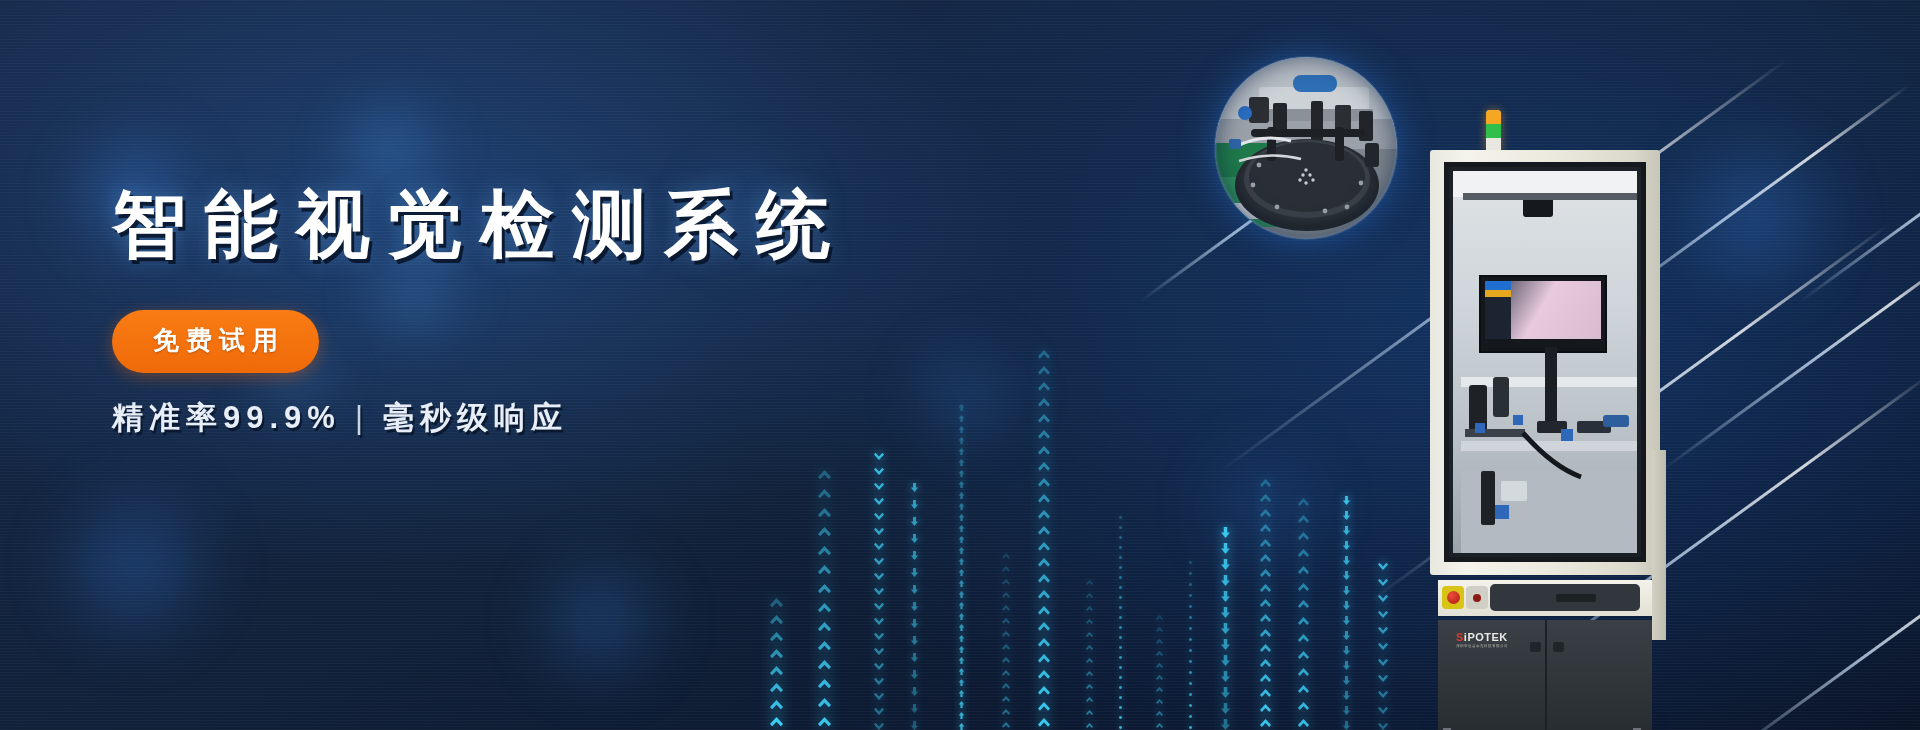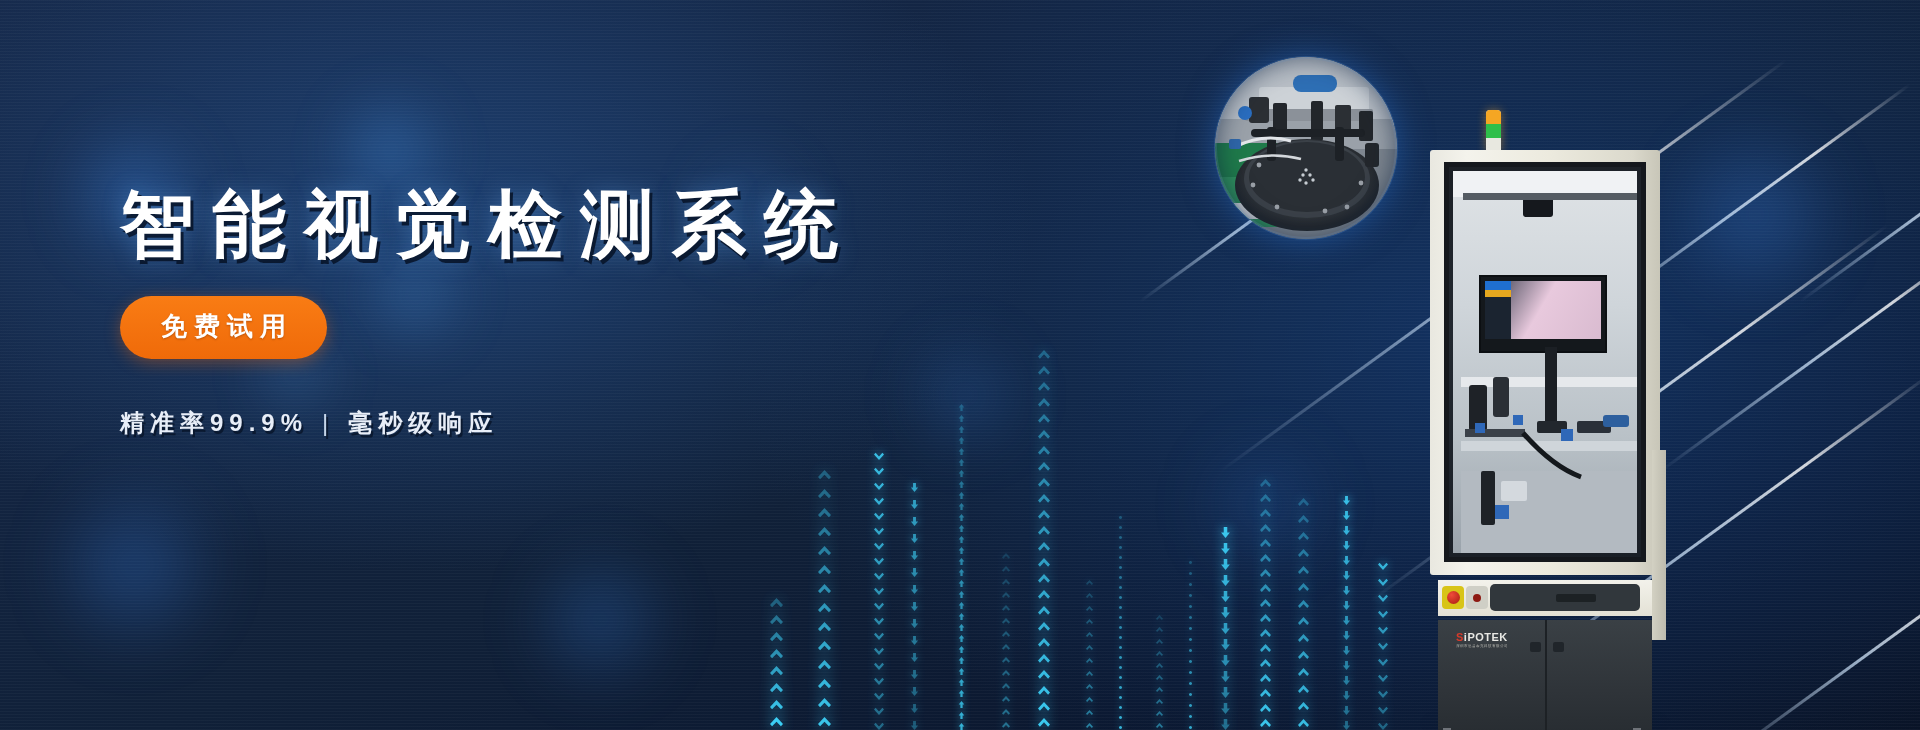--- a/index.html
+++ b/index.html
@@ -48,54 +48,54 @@
     position:absolute;
     height:3px;
     background:linear-gradient(90deg,rgba(255,255,255,0) 0%,rgba(210,232,255,0.85) 45%,rgba(255,255,255,0.95) 72%,rgba(255,255,255,0) 100%);
     transform-origin:left center;
     transform:rotate(-36deg);
     filter:blur(0.6px);
     opacity:.85;
   }
 
   
-  .copy{position:absolute;left:120px;top:188px;width:900px;}
+  .copy{position:absolute;left:112px;top:188px;width:900px;}
   .headline{
     color:#ffffff;
     font-size:74px;
     font-weight:bold;
     letter-spacing:18px;
     line-height:1;
     margin:0;
     white-space:nowrap;
     text-shadow:
        3px 4px 0 rgba(6,18,38,0.85),
        0 0 22px rgba(110,180,255,0.35);
   }
   .cta{
     display:inline-block;
-    margin-top:34px;
+    margin-top:48px;
     padding:13px 34px 15px 34px;
     border-radius:34px;
     background:linear-gradient(180deg,#f97c14 0%,#ef6a09 100%);
     color:#ffffff;
     font-size:26px;
     font-weight:bold;
     letter-spacing:7px;
     text-indent:7px;
     cursor:pointer;
     border:none;
     box-shadow:0 4px 16px rgba(230,100,15,0.38);
     text-shadow:0 1px 2px rgba(120,45,0,0.45);
     font-family:inherit;
   }
   .subline{
-    margin-top:48px;
+    margin-top:24px;
     color:#e8eef8;
-    font-size:24px;
+    font-size:31px;
     font-weight:bold;
     letter-spacing:6px;
     white-space:nowrap;
     text-shadow:2px 3px 0 rgba(7,20,40,0.8);
   }
   .subline .sep{color:#c6d6ea;margin:0 14px;font-weight:normal;}
 
   
   .arrows{position:absolute;left:770px;top:250px;width:640px;height:480px;}
   .acol{position:absolute;bottom:0;display:flex;flex-direction:column;align-items:center;}

